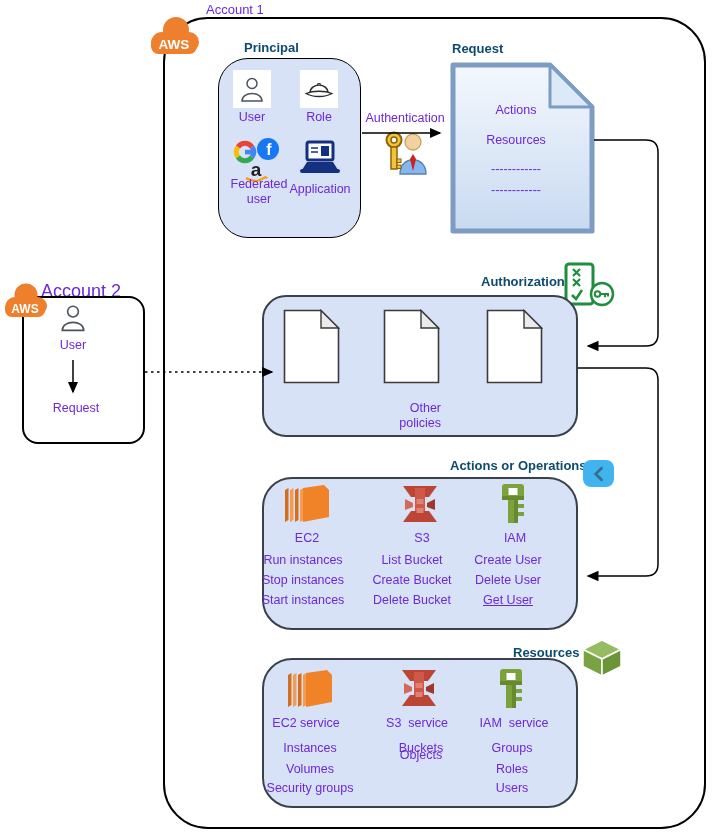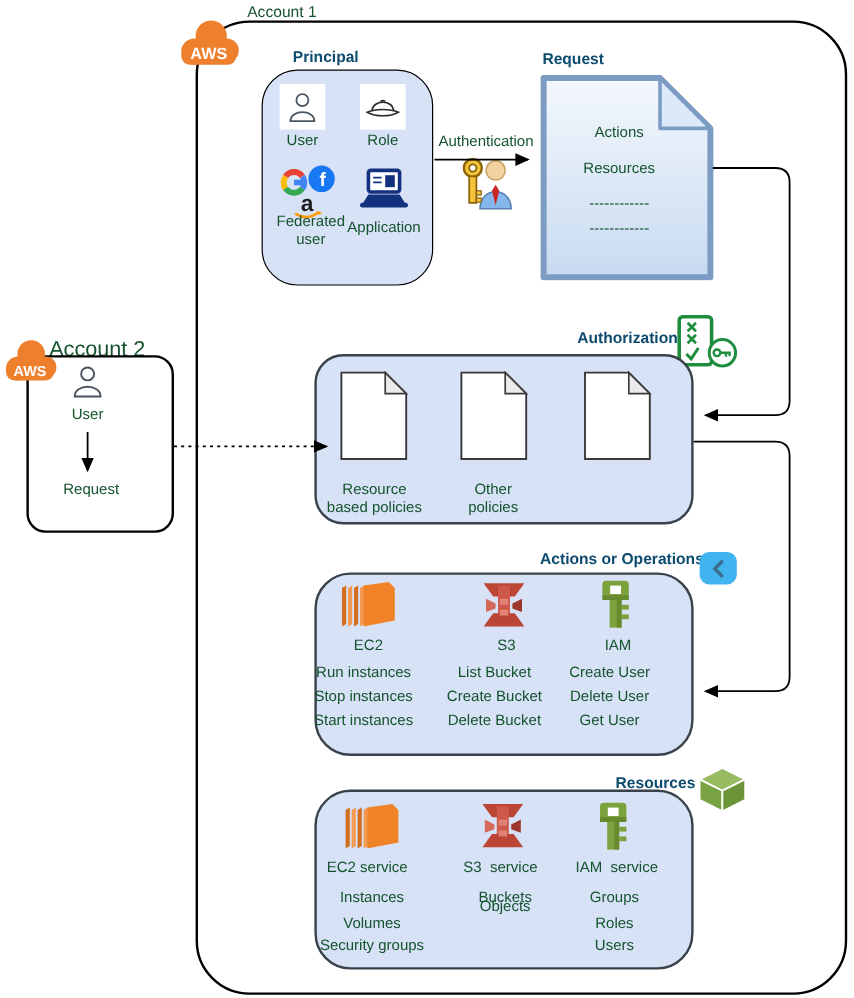--- a/index.html
+++ b/index.html
@@ -1,19 +1,19 @@
 <!DOCTYPE html>
 <html><head>
 <meta charset="utf-8">
 <style>
   html,body{margin:0;padding:0;background:#fff;width:712px;height:832px;
     font-family:"Liberation Sans", sans-serif;}
   .canvas{position:relative;width:712px;height:832px;background:#fff;overflow:hidden;}
   .abs{position:absolute;}
-  .lbl{position:absolute;font-size:12.5px;line-height:1.18;text-align:center;color:#14532d;}
+  .lbl{position:absolute;font-size:12.5px;line-height:1.18;text-align:center;color:#6d28d9;}
   .nowrap{white-space:nowrap;}
   .pre{white-space:pre;}
   .title{position:absolute;font-size:13px;font-weight:bold;color:#0c4a6e;white-space:nowrap;}
   .panel{position:absolute;background:#d8e2f6;box-sizing:border-box;}
   .panel-dark{border:2px solid #39424a;}
   .panel-black{border:1.5px solid #000;}
   .tile{position:absolute;width:38px;height:38px;background:#fff;display:flex;align-items:center;justify-content:center;}
   .acct{position:absolute;box-sizing:border-box;border:2px solid #000;background:transparent;}
   .chev{position:absolute;width:31px;height:27px;background:#41b4f0;border-radius:8px;
     display:flex;align-items:center;justify-content:center;cursor:pointer;}
@@ -152,22 +152,21 @@
     <path d="M38,1.5 V19 H55.5 Z" fill="#ebebeb" stroke="#3a3a3a" stroke-width="1.4"></path>
   </svg>
   <svg class="abs" style="left:383px;top:309px;" width="57" height="75" viewBox="0 0 57 75">
     <path d="M1.5,1.5 H38 L55.5,19 V73.5 H1.5 Z" fill="#fff" stroke="#3a3a3a" stroke-width="1.6"></path>
     <path d="M38,1.5 V19 H55.5 Z" fill="#ebebeb" stroke="#3a3a3a" stroke-width="1.4"></path>
   </svg>
   <svg class="abs" style="left:486px;top:309px;" width="57" height="75" viewBox="0 0 57 75">
     <path d="M1.5,1.5 H38 L55.5,19 V73.5 H1.5 Z" fill="#fff" stroke="#3a3a3a" stroke-width="1.6"></path>
     <path d="M38,1.5 V19 H55.5 Z" fill="#ebebeb" stroke="#3a3a3a" stroke-width="1.4"></path>
   </svg>
-  <div class="lbl" style="left:270px;top:401px;width:84px;">Resource based policies</div>
-  <div class="lbl" style="left:381px;top:401px;width:60px;">Other policies</div>
+  <div class="lbl" style="left:381px;top:401px;width:60px;text-align:right;">Other policies</div>
 
   <div class="title" style="left:450px;top:458px;">Actions or Operations</div>
   <div class="chev" style="left:583px;top:460px;">
     <svg width="20" height="20" viewBox="0 0 24 24">
       <path d="M15,5 L8,12 L15,19" fill="none" stroke="#3a6e8f" stroke-width="3.4" stroke-linecap="round"></path>
     </svg>
   </div>
   <div class="panel panel-dark" style="left:262px;top:477px;width:316px;height:153px;border-radius:30px;"></div>
 
   <svg class="abs" style="left:283px;top:483px;" width="47" height="40" viewBox="0 0 47 40">
@@ -201,21 +200,21 @@
   <div class="lbl" style="left:485px;top:531px;width:60px;">IAM</div>
 
   <div class="lbl" style="left:258px;top:553px;width:90px;">Run instances</div>
   <div class="lbl" style="left:258px;top:573px;width:90px;">Stop instances</div>
   <div class="lbl" style="left:258px;top:593px;width:90px;">Start instances</div>
   <div class="lbl" style="left:367px;top:553px;width:90px;">List Bucket</div>
   <div class="lbl" style="left:367px;top:573px;width:90px;">Create Bucket</div>
   <div class="lbl" style="left:367px;top:593px;width:90px;">Delete Bucket</div>
   <div class="lbl" style="left:463px;top:553px;width:90px;">Create User</div>
   <div class="lbl" style="left:463px;top:573px;width:90px;">Delete User</div>
-  <div class="lbl" style="left:463px;top:593px;width:90px;">Get User</div>
+  <div class="lbl" style="left:463px;top:593px;width:90px;text-decoration:underline;">Get User</div>
 
   <div class="title" style="left:513px;top:645px;">Resources</div>
   <svg class="abs" style="left:581px;top:639px;" width="42" height="38" viewBox="0 0 42 38">
     <polygon points="21,1 40,10.5 21,20 2,10.5" fill="#96bb60" stroke="#fff" stroke-width="1.5" stroke-linejoin="round"></polygon>
     <polygon points="2,10.5 21,20 21,37 2,27.5" fill="#79a342" stroke="#fff" stroke-width="1.5" stroke-linejoin="round"></polygon>
     <polygon points="40,10.5 21,20 21,37 40,27.5" fill="#6c9439" stroke="#fff" stroke-width="1.5" stroke-linejoin="round"></polygon>
   </svg>
   <div class="panel panel-dark" style="left:262px;top:658px;width:316px;height:150px;border-radius:30px;"></div>
 
   <svg class="abs" style="left:286px;top:668px;" width="47" height="40" viewBox="0 0 47 40">

